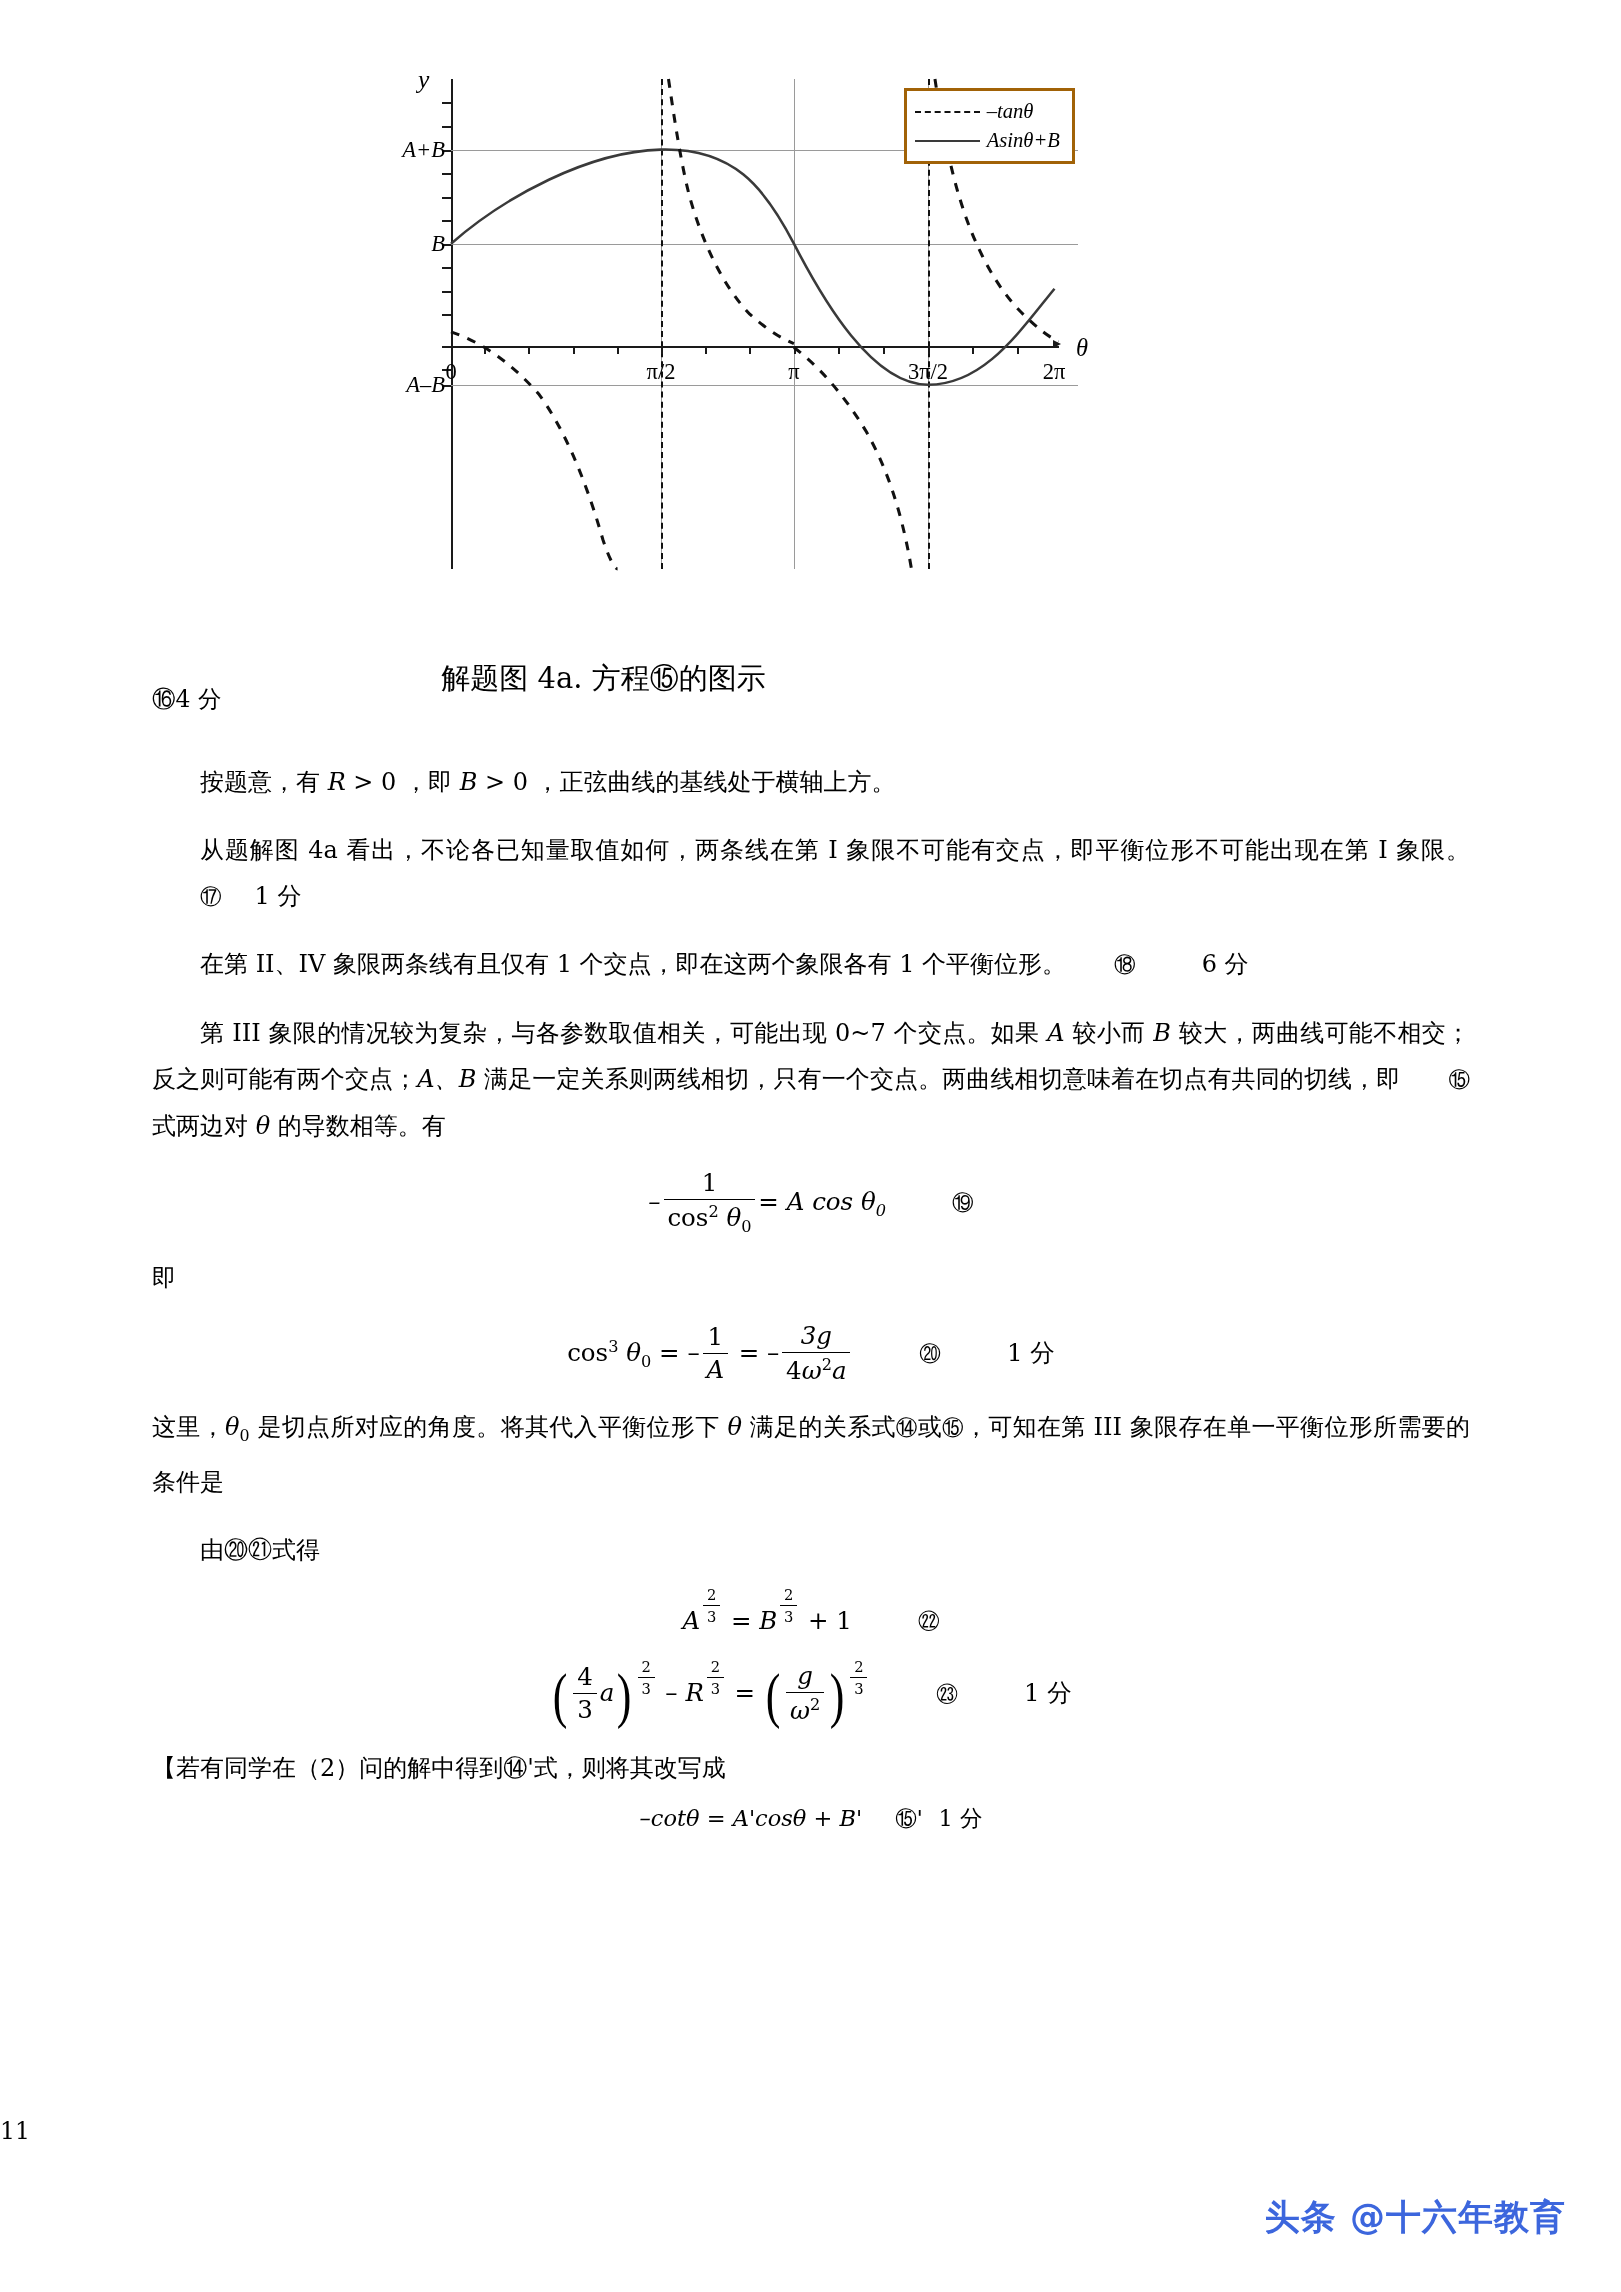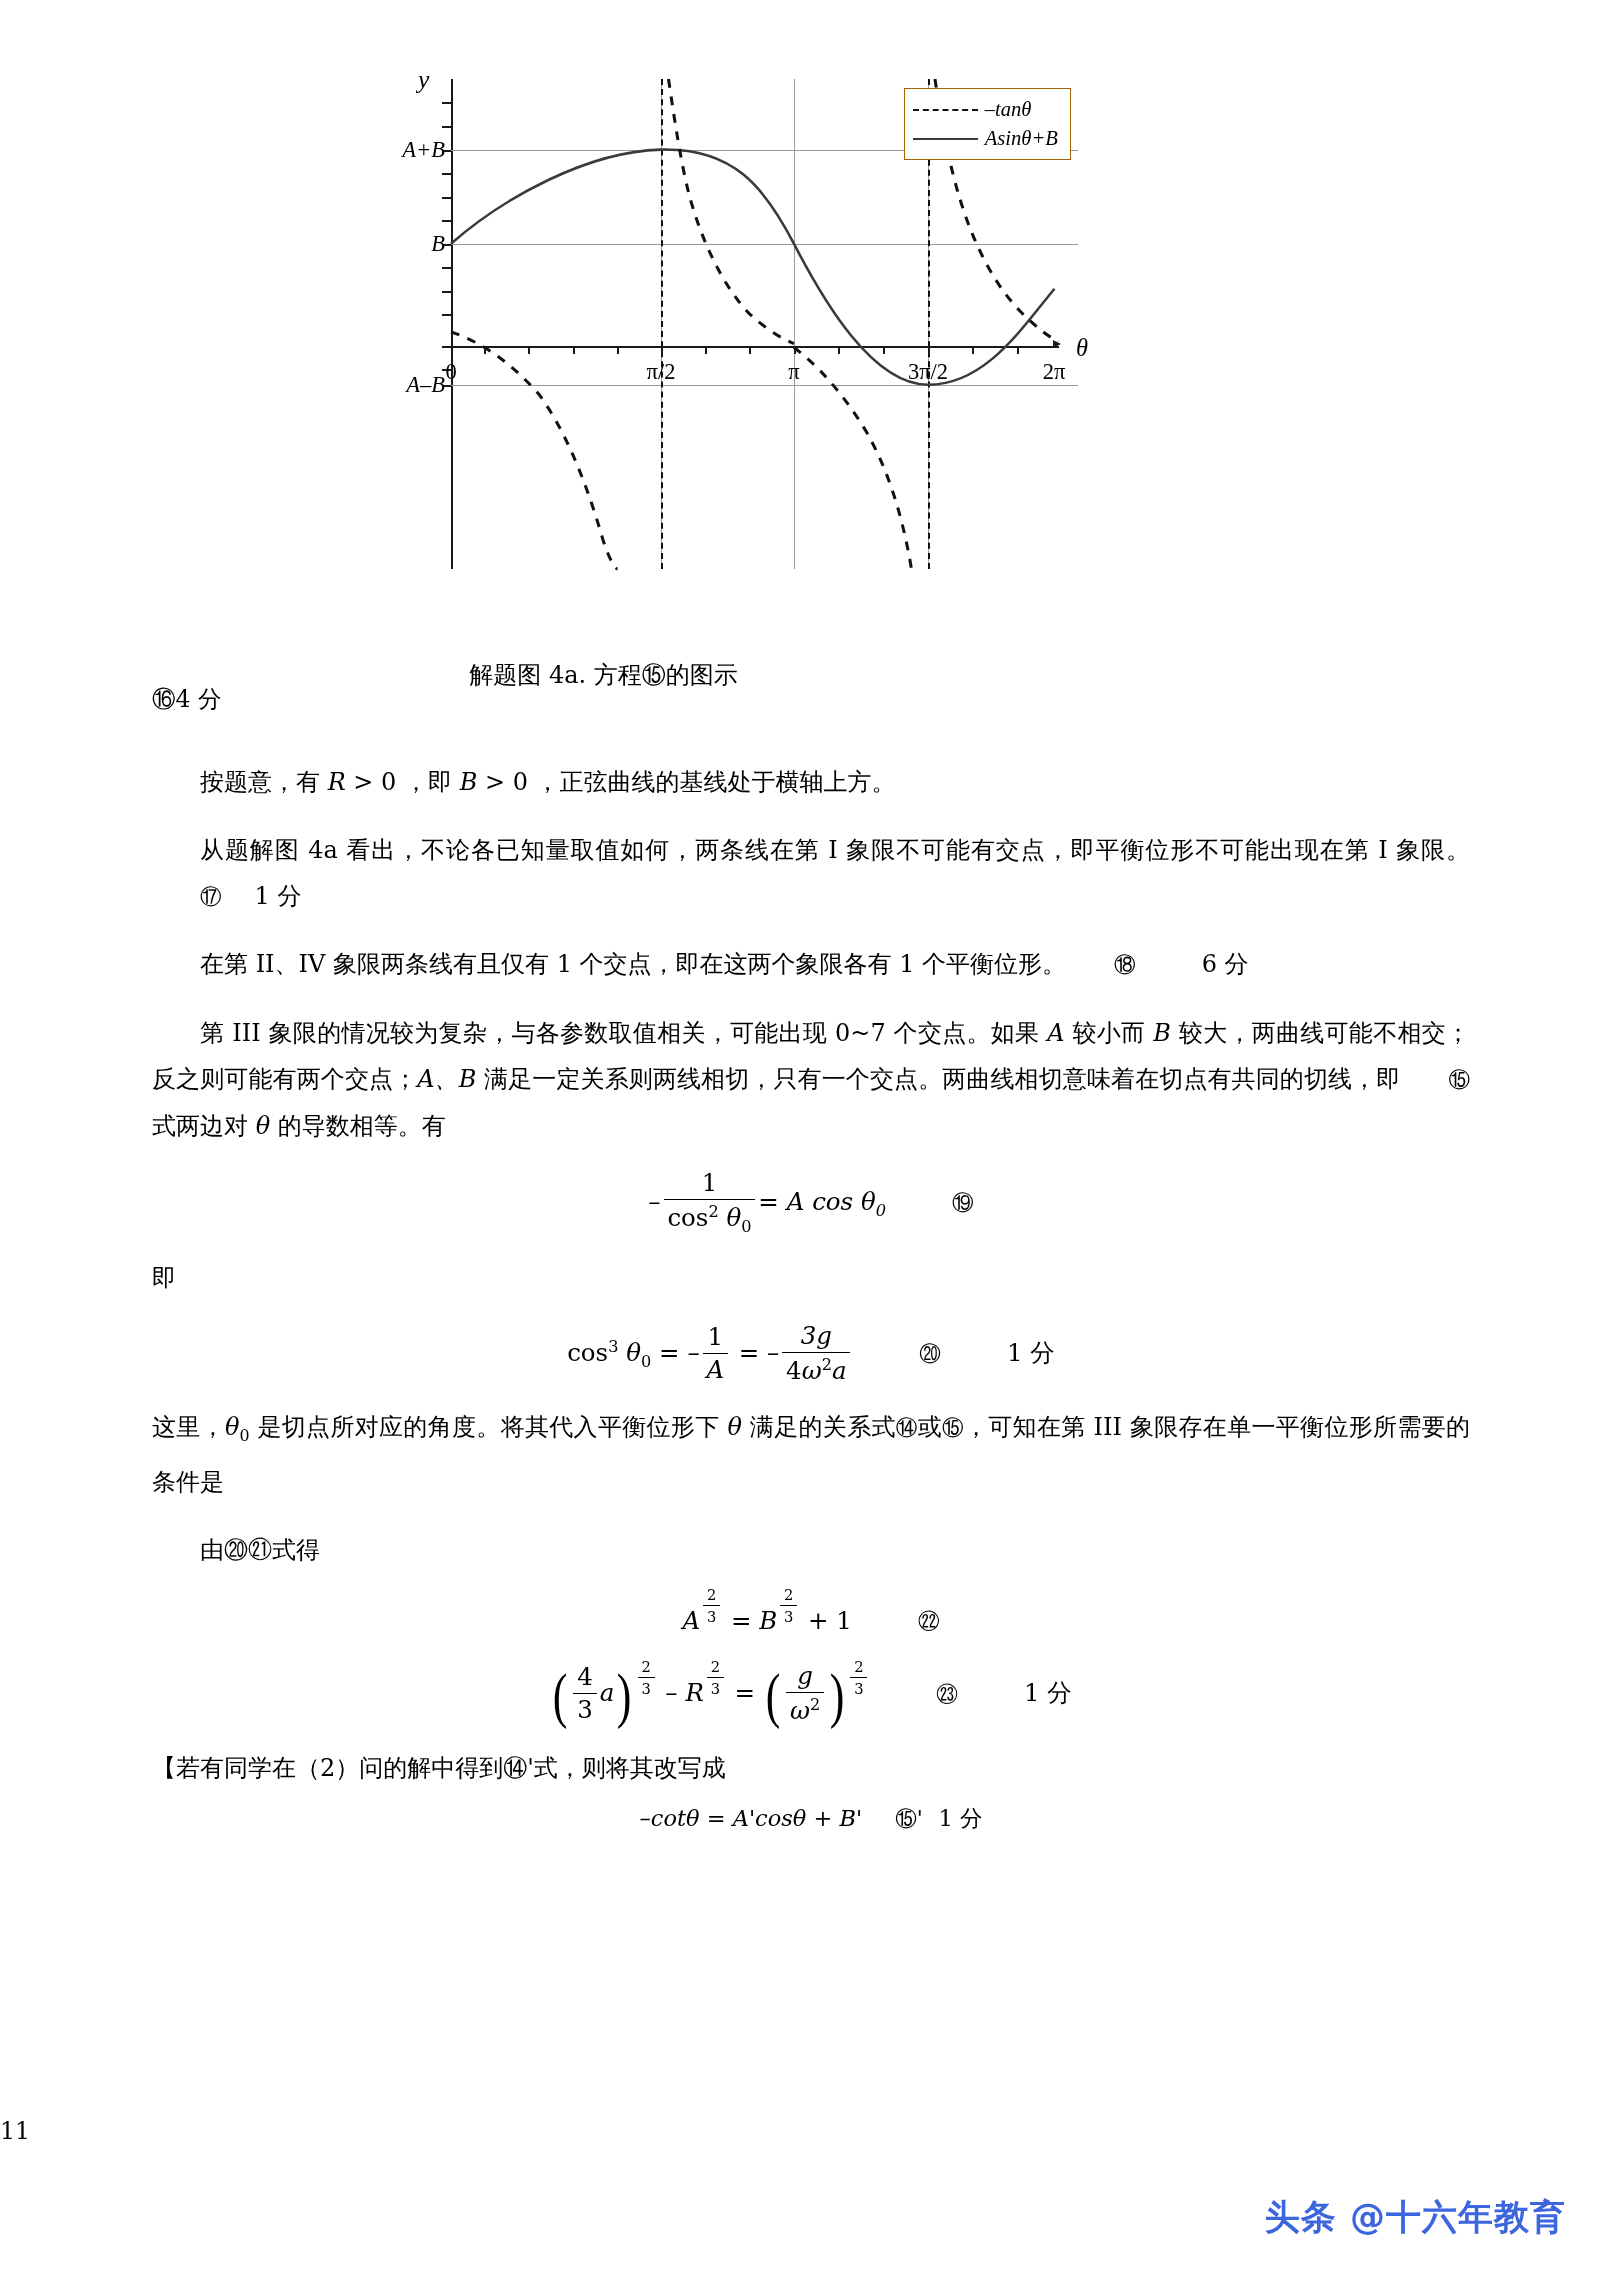--- a/index.html
+++ b/index.html
@@ -128,21 +128,21 @@
     position: absolute;
     left: 625px;
     top: 255px;
     font-style: italic;
     font-size: 24.5px;
   }
   .legend-box {
     position: absolute;
     left: 453px;
     top: 9.8px;
-    border: 1px solid #a16207;
+    border: 3px solid #a16207;
     background: #ffffff;
     padding: 5.9px 11.8px 5.9px 7.8px;
     font-size: 20.6px;
     line-height: 29px;
   }
   .legend-row {
     display: flex;
     align-items: center;
     white-space: nowrap;
   }
@@ -153,21 +153,21 @@
   }
   .legend-swatch.dashed { border-top: 2.9px dashed #111111; }
   .legend-swatch.solid  { border-top: 2.5px solid #3a3a3a; }
   .legend-text { font-style: italic; }
   .caption {
     position: absolute;
     left: 0;
     top: 600px;
     width: 1354px;
     text-align: center;
-    font-size: 24px;
+    font-size: 29px;
     font-family: "DejaVu Serif", "Liberation Serif", serif;
   }
   .caption-inner { margin-left: -147px; }
 
   
   .body-text {
     position: absolute;
     left: 152px;
     top: 676px;
     width: 1318px;

